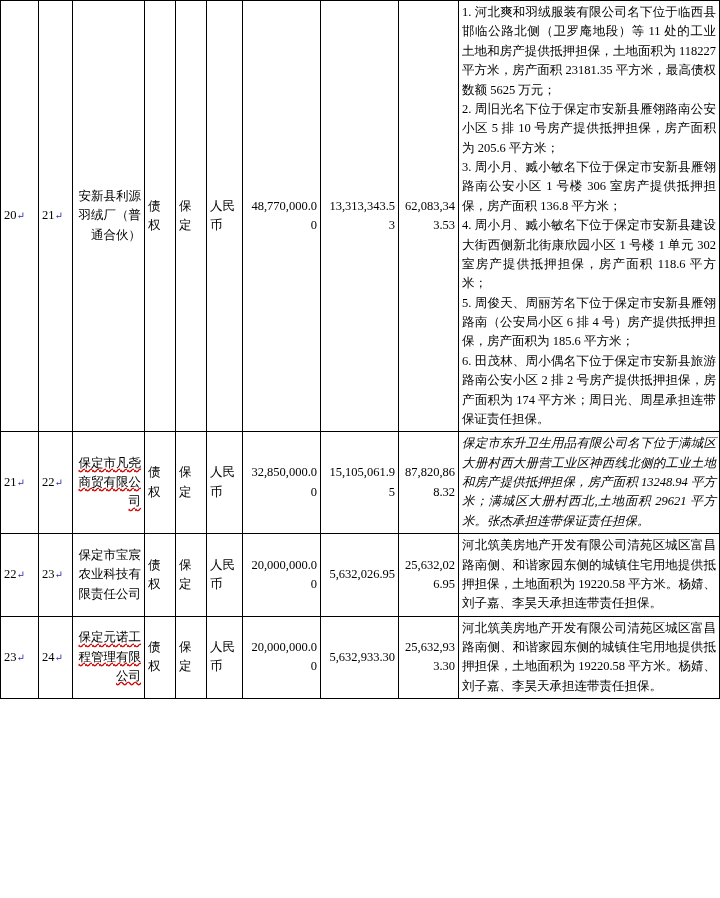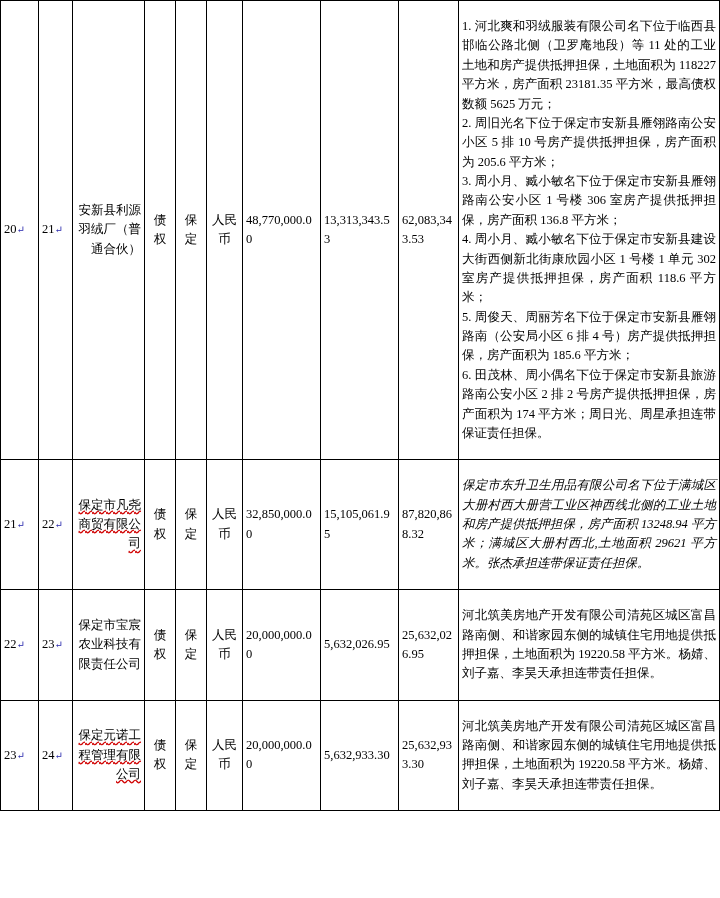--- a/index.html
+++ b/index.html
@@ -20,21 +20,21 @@
   }
   table.doc {
     border-collapse: collapse;
     width: 719px;
     margin: 0;
     table-layout: fixed;
   }
   table.doc td {
     border: 1px solid #000;
     vertical-align: middle;
-    padding: 16px 3px;
+    padding: 2px 3px;
     font-size: 12.5px;
     line-height: 1.55;
     box-sizing: border-box;
     word-break: break-all;
   }
   
   col.c-no      { width: 38px; }
   col.c-seq     { width: 34px; }
   col.c-name    { width: 72px; }
   col.c-type    { width: 31px; }
@@ -47,29 +47,28 @@
 
   td.num {
     font-size: 12.5px;
   }
   td.name {
     text-align: right;
     font-size: 12.5px;
     line-height: 1.5;
   }
   td.vert {
-    text-align: center;
     font-size: 12.5px;
     line-height: 1.5;
     padding-left: 1px;
     padding-right: 1px;
     margin-top: 38px;
   }
   td.amt {
-    text-align: left;
+    text-align: right;
     font-size: 12.5px;
     line-height: 1.6;
   }
   td.desc {
     text-align: justify;
     font-size: 12.5px;
     line-height: 1.62;
     vertical-align: top;
     padding: 3px 5px 3px 5px;
   }

